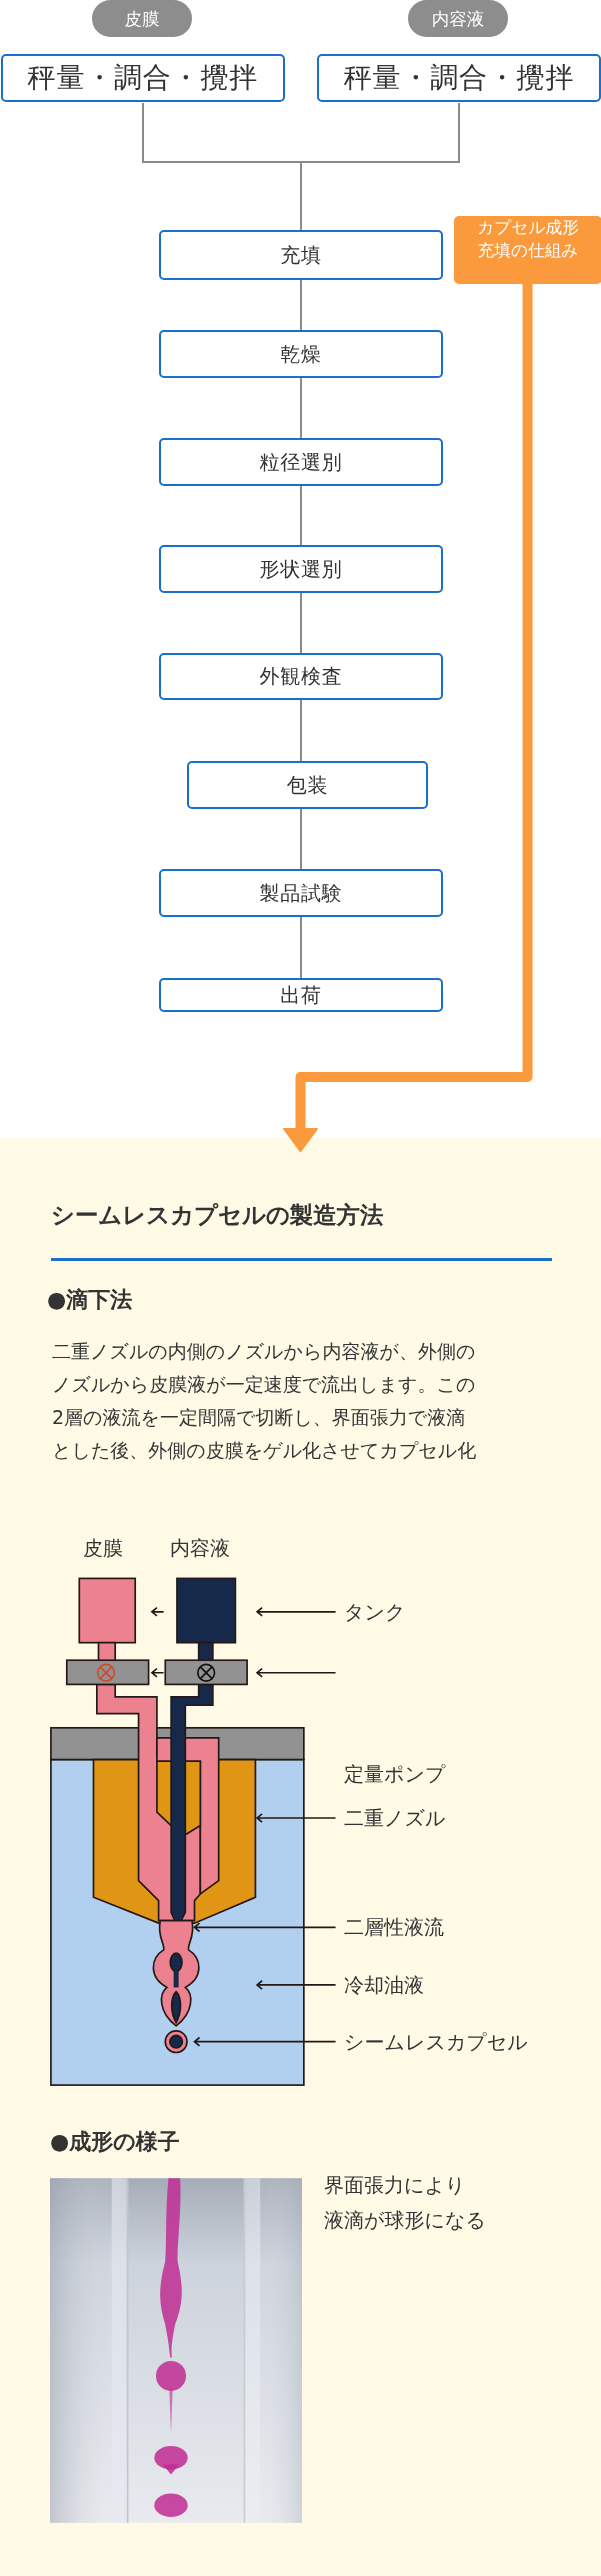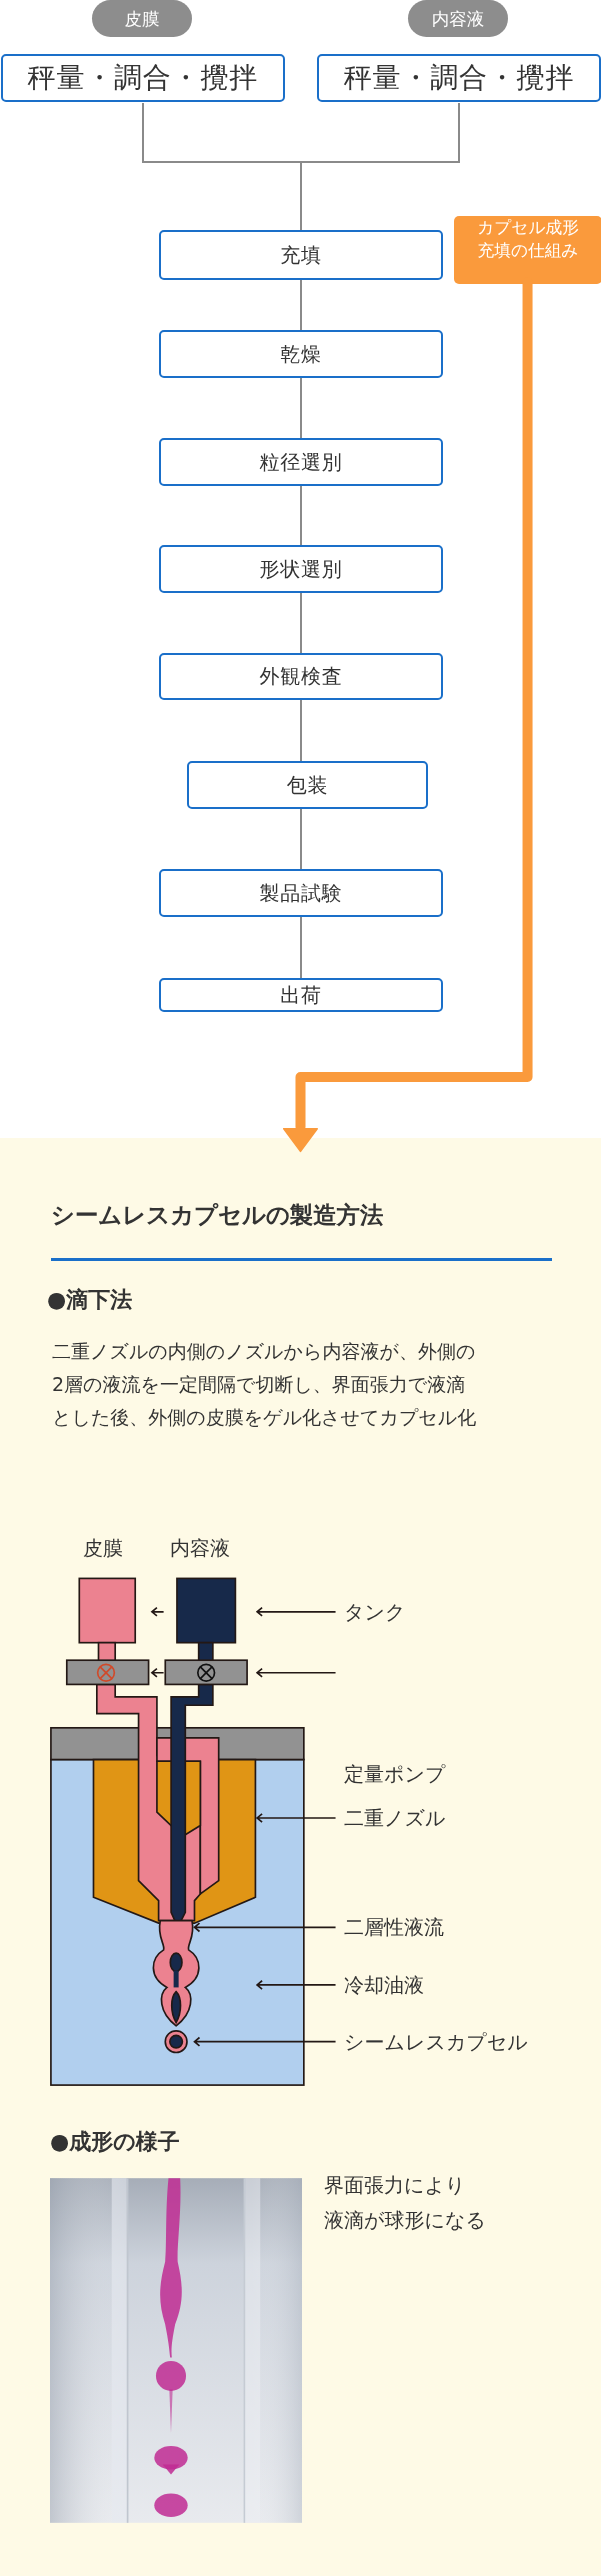--- a/index.html
+++ b/index.html
@@ -54,20 +54,21 @@
   <path d="M632 338 L632 1290 L360 1290 L360 1350" fill="none" stroke="#fa9a3c" stroke-width="12" stroke-linejoin="round" stroke-linecap="round"></path>
   <polygon points="340,1352 380,1352 360,1379" fill="#fa9a3c" stroke="#fa9a3c" stroke-width="2" stroke-linejoin="round"></polygon>
 </svg>
 
 <div class="section-title">シームレスカプセルの製造方法</div>
 <div class="section-rule"></div>
 <div class="sub-title">●滴下法</div>
 
 <div class="para">
   <div>二重ノズルの内側のノズルから内容液が、外側の</div>
+  <div>ノズルから皮膜液が一定速度で流出します。この</div>
   <div>2層の液流を一定間隔で切断し、界面張力で液滴</div>
   <div>とした後、外側の皮膜をゲル化させてカプセル化</div>
 </div>
 
 <div class="diag-label" style="left:83px;top:1535px;">皮膜</div>
 <div class="diag-label" style="left:170px;top:1535px;">内容液</div>
 
 <svg class="abs" style="left:0;top:1570px;" width="601" height="526" viewBox="0 0 720 630">
   <g stroke="#231815" stroke-width="2">
 

